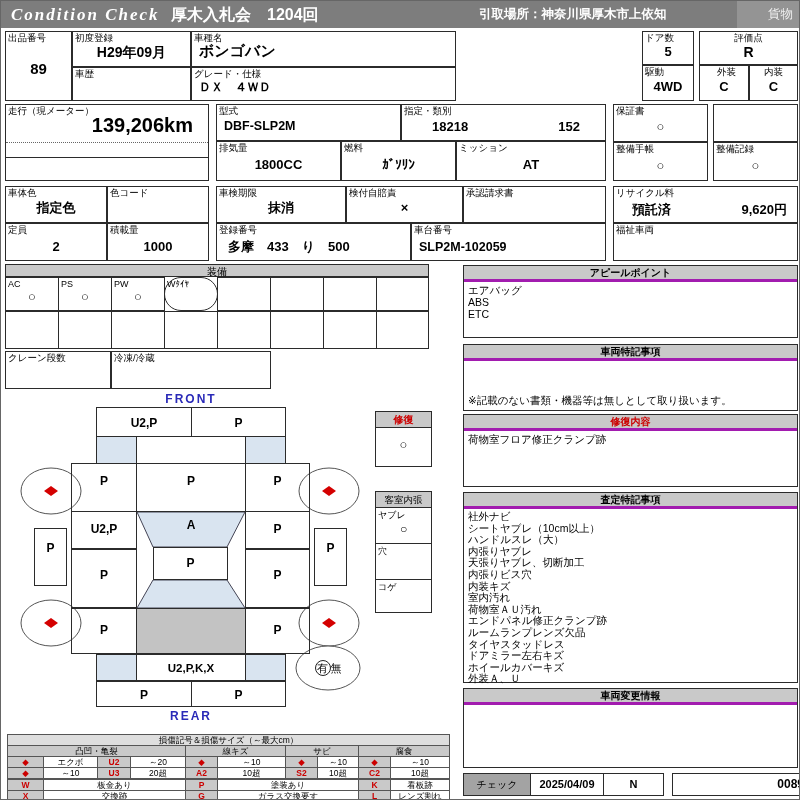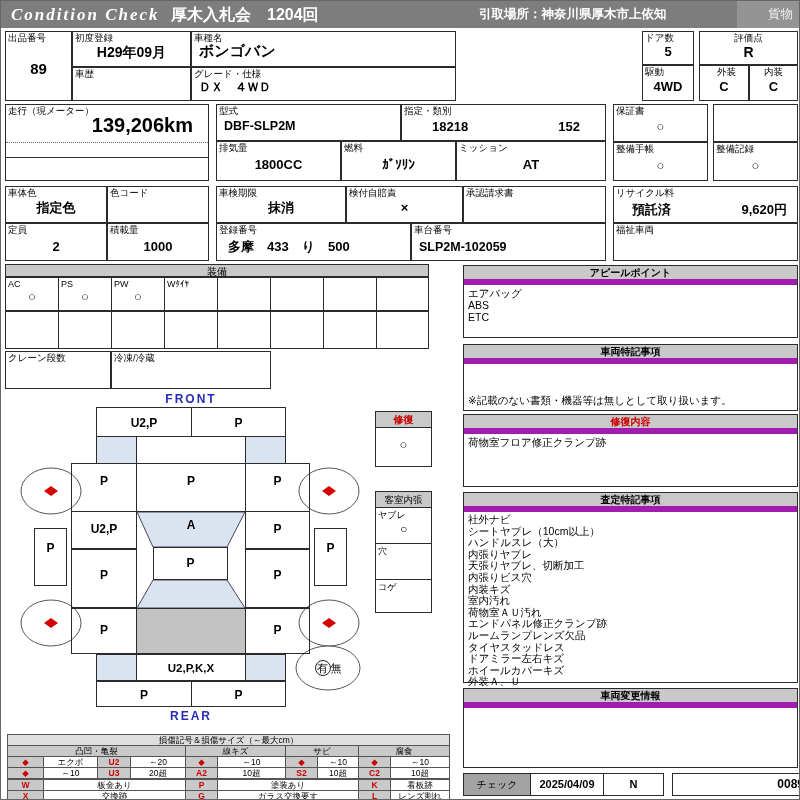--- a/index.html
+++ b/index.html
@@ -16,21 +16,21 @@
   .bar .catbg{position:absolute;right:0;top:0;width:64px;height:27px;background:#949494;}
   
   .c{position:absolute;box-sizing:border-box;border:1px solid #2b2b2b;background:transparent;}
   .c .l{position:absolute;top:1px;left:2px;font-size:9.5px;line-height:10px;white-space:nowrap;}
   .c .v{position:absolute;left:1px;right:1px;top:14px;text-align:center;font-weight:bold;font-size:13px;line-height:14px;white-space:nowrap;}
   .vleft{text-align:left!important;padding-left:6px;}
   .sechdr{background:#c9c9c9;text-align:center;font-size:10px;line-height:13px;font-weight:bold;
           border:1px solid #2b2b2b;box-sizing:border-box;position:absolute;}
   
   .sec{position:absolute;left:462px;width:335px;border:1px solid #2b2b2b;box-sizing:border-box;background:#fff;}
-  .sec .sh{height:13px;background:#c9c9c9;border-bottom:6px solid #a21caf;text-align:center;
+  .sec .sh{height:13px;background:#c9c9c9;border-bottom:3px solid #a21caf;text-align:center;
            font-size:10px;font-weight:bold;line-height:13px;}
   .sec .sb{position:relative;font-size:10.5px;line-height:12px;padding:2px 4px;}
   .red{color:#cc0000;}
   .blue{color:#2a2ab8;}
   .glass{background:#d9e4f0;}
   .roof{background:#c3c3c3;}
   .dlabel{position:absolute;font-weight:bold;font-size:12px;text-align:center;white-space:nowrap;}
   .svglayer{position:absolute;left:0;top:390px;width:460px;height:330px;}
   
   table.lg{position:absolute;border-collapse:collapse;table-layout:fixed;font-size:8.5px;}
@@ -186,21 +186,21 @@
     <span class="v" style="top:12px;font-weight:normal;">○</span>
   </div>
   <div class="c" style="left:57px;top:276px;width:54px;height:34px;">
     <span class="l" style="font-size:9px;">PS</span>
     <span class="v" style="top:12px;font-weight:normal;">○</span>
   </div>
   <div class="c" style="left:110px;top:276px;width:54px;height:34px;">
     <span class="l" style="font-size:9px;">PW</span>
     <span class="v" style="top:12px;font-weight:normal;">○</span>
   </div>
-  <div class="c" style="left:163px;top:276px;width:54px;height:34px;">
+  <div class="c" style="left:163px;top:276px;width:54px;height:34px;border-radius:17px;">
     <span class="l" style="font-size:9px;">Wﾀｲﾔ</span>
   </div>
   <div class="c" style="left:216px;top:276px;width:54px;height:34px;"></div>
   <div class="c" style="left:269px;top:276px;width:54px;height:34px;"></div>
   <div class="c" style="left:322px;top:276px;width:54px;height:34px;"></div>
   <div class="c" style="left:375px;top:276px;width:53px;height:34px;"></div>
   <div class="c" style="left:4px;top:310px;width:54px;height:38px;"></div>
   <div class="c" style="left:57px;top:310px;width:54px;height:38px;"></div>
   <div class="c" style="left:110px;top:310px;width:54px;height:38px;"></div>
   <div class="c" style="left:163px;top:310px;width:54px;height:38px;"></div>

